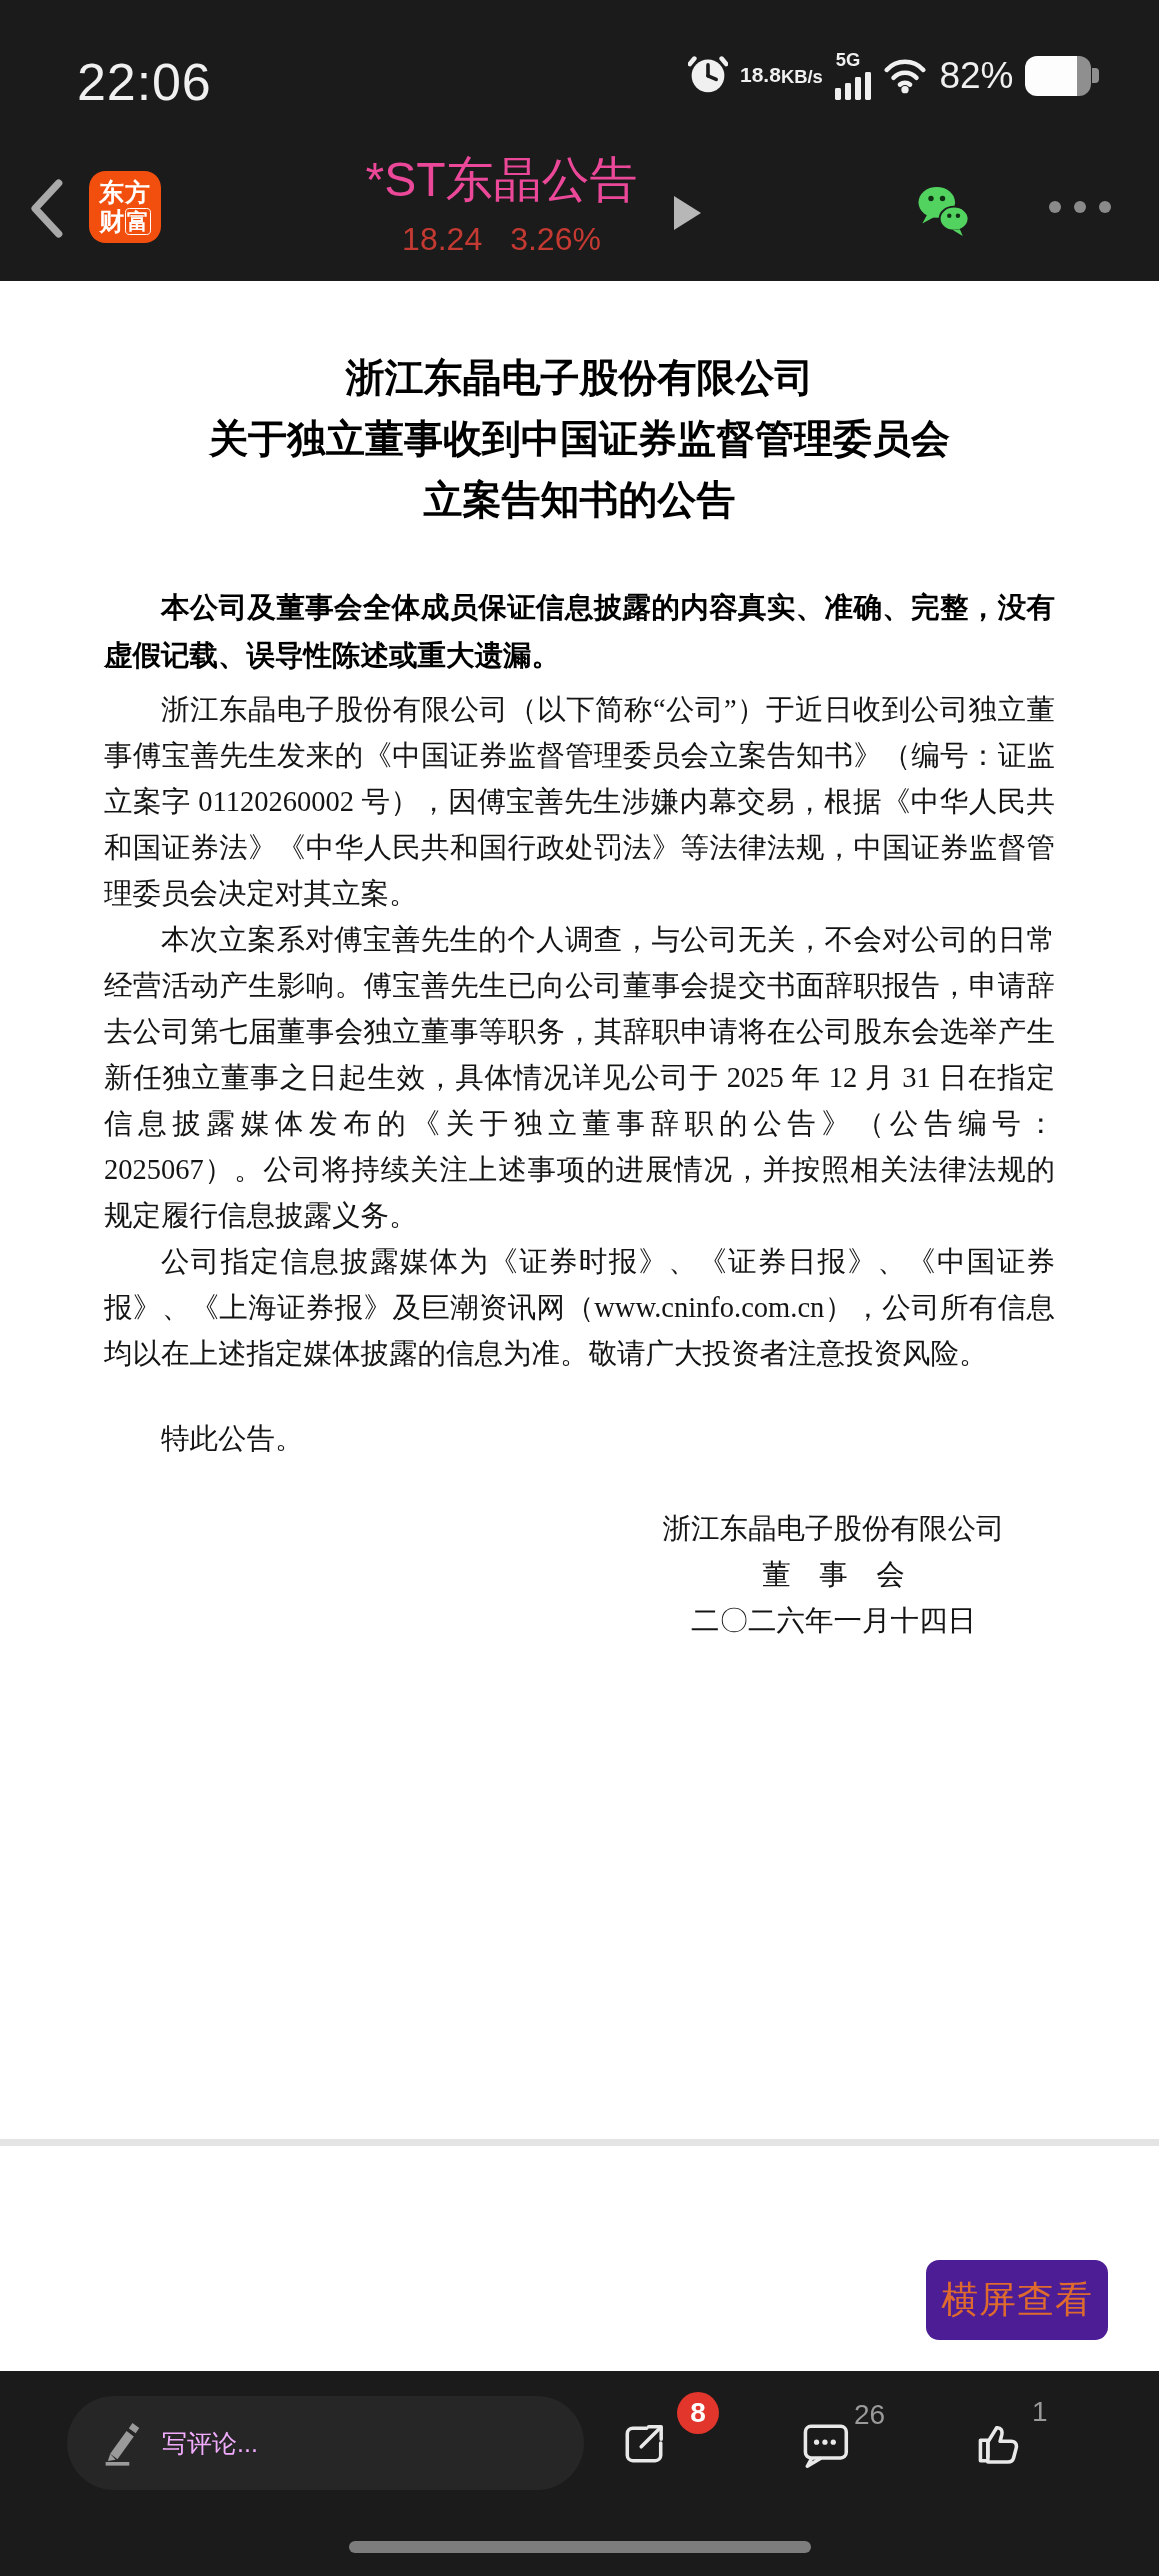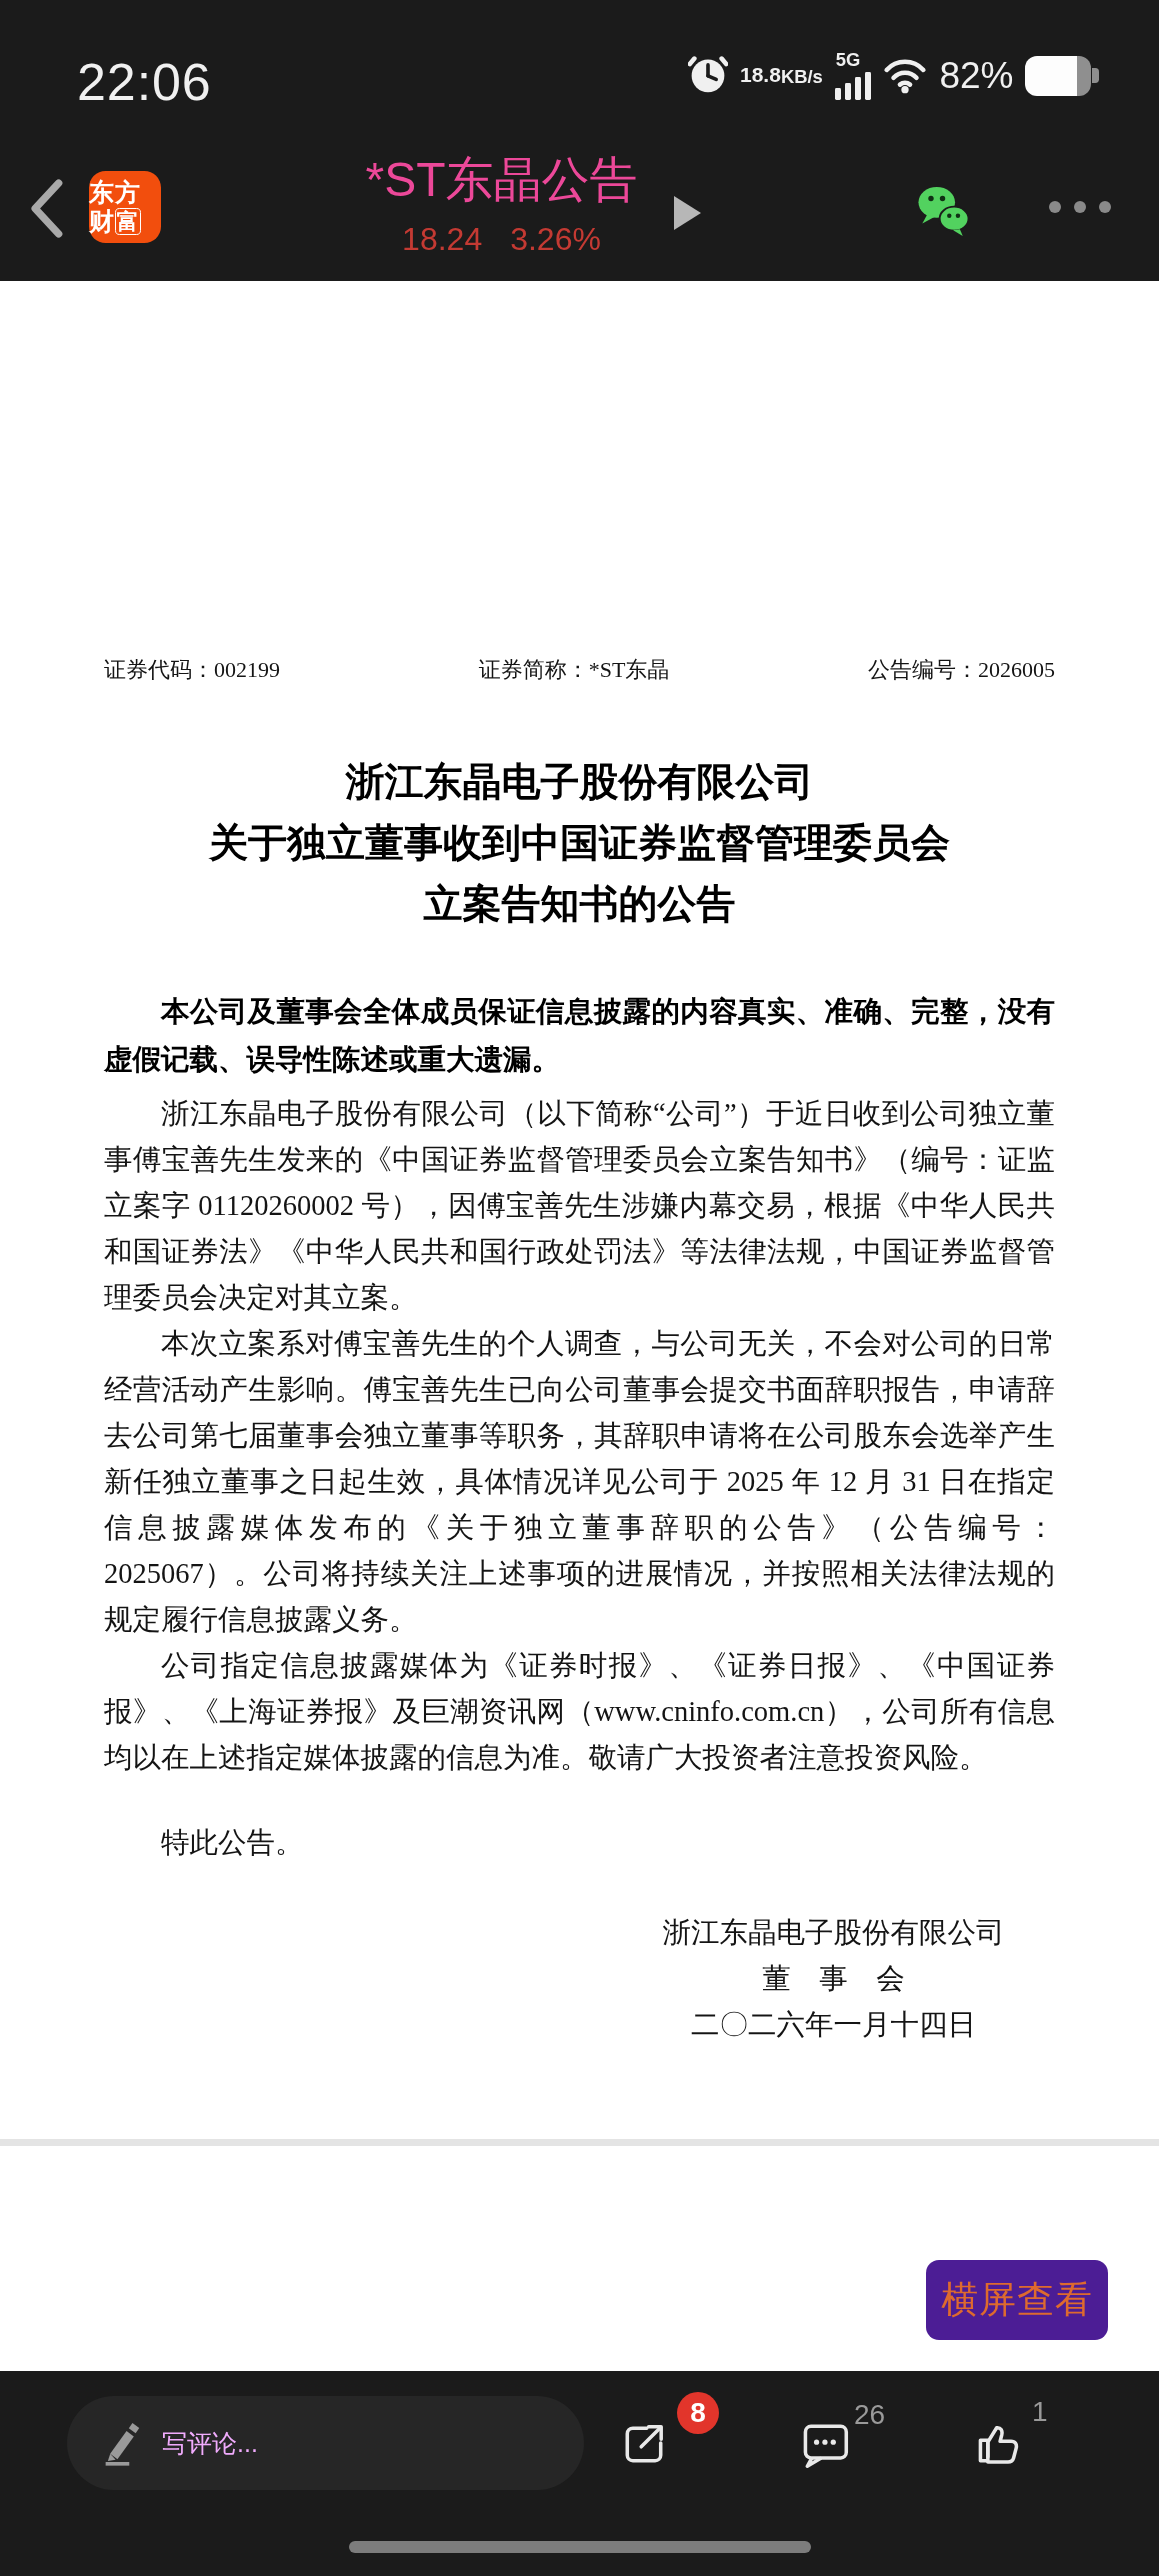--- a/index.html
+++ b/index.html
@@ -22,21 +22,21 @@
   .bars{display:flex;align-items:flex-end;gap:3.7px;margin-top:2.8px;}
   .bars i{display:block;width:6.4px;background:#f0f0f0;border-radius:1.4px;}
   .pct{font-size:37px;font-weight:500;}
   .battery{position:relative;width:66px;height:40px;border-radius:12px;overflow:hidden;display:flex;}
   .battery .fill{width:78%;background:#fdfdfd;}
   .battery .rest{flex:1;background:#8f8f8f;}
   .battery-nub{width:6.4px;height:15.6px;background:#8f8f8f;border-radius:0 3.7px 3.7px 0;margin-left:0.9px;}
 
   .back-btn{position:absolute;left:26px;top:178px;width:40px;height:61px;}
   .ew-logo{position:absolute;left:89px;top:171px;width:72px;height:72px;border-radius:16.6px;
-    background:#f24e0d;color:#fff;display:flex;flex-direction:column;align-items:flex-start;justify-content:center;
+    background:#f24e0d;color:#fff;display:flex;flex-direction:column;align-items:center;justify-content:center;
     font-weight:700;line-height:1.15;}
   .ew-logo .l1{font-size:25px;letter-spacing:0.9px;}
   .ew-logo .l2{font-size:25px;display:flex;align-items:center;}
   .ew-logo .boxed{border:1.8px solid #fff;border-radius:4.6px;padding:0 0.9px;margin-left:0.9px;font-size:22px;line-height:25px;}
   .title-group{position:absolute;left:290px;top:155px;width:423px;text-align:center;}
   .stock-title{font-size:48px;line-height:50px;font-weight:500;color:#ec4899;}
   .price-row{margin-top:15.6px;display:flex;justify-content:center;gap:28px;font-size:32px;color:#c43a33;}
   .play-tri{position:absolute;left:674px;top:196px;width:0;height:0;
     border-top:17.5px solid transparent;border-bottom:17.5px solid transparent;border-left:27px solid #b7b7b7;}
   .wechat{position:absolute;left:914px;top:184px;}
@@ -166,25 +166,20 @@
   </div>
 
   <div class="more-dots">
     <i></i>
       <i></i>
       <i></i>
   </div>
 </div>
 
 <div class="page1">
-  <div class="doc-meta">
-    <span>证券代码：002199</span>
-    <span>证券简称：*ST东晶</span>
-    <span>公告编号：2026005</span>
-  </div>
 
   <div class="doc-title">
     <div>浙江东晶电子股份有限公司</div>
     <div>关于独立董事收到中国证券监督管理委员会</div>
     <div>立案告知书的公告</div>
   </div>
 
   <div class="disclaimer">本公司及董事会全体成员保证信息披露的内容真实、准确、完整，没有虚假记载、误导性陈述或重大遗漏。</div>
 
   <p class="bodyp first">浙江东晶电子股份有限公司（以下简称“公司”）于近日收到公司独立董事傅宝善先生发来的《中国证券监督管理委员会立案告知书》（编号：证监立案字 01120260002 号），因傅宝善先生涉嫌内幕交易，根据《中华人民共和国证券法》《中华人民共和国行政处罚法》等法律法规，中国证券监督管理委员会决定对其立案。</p>

